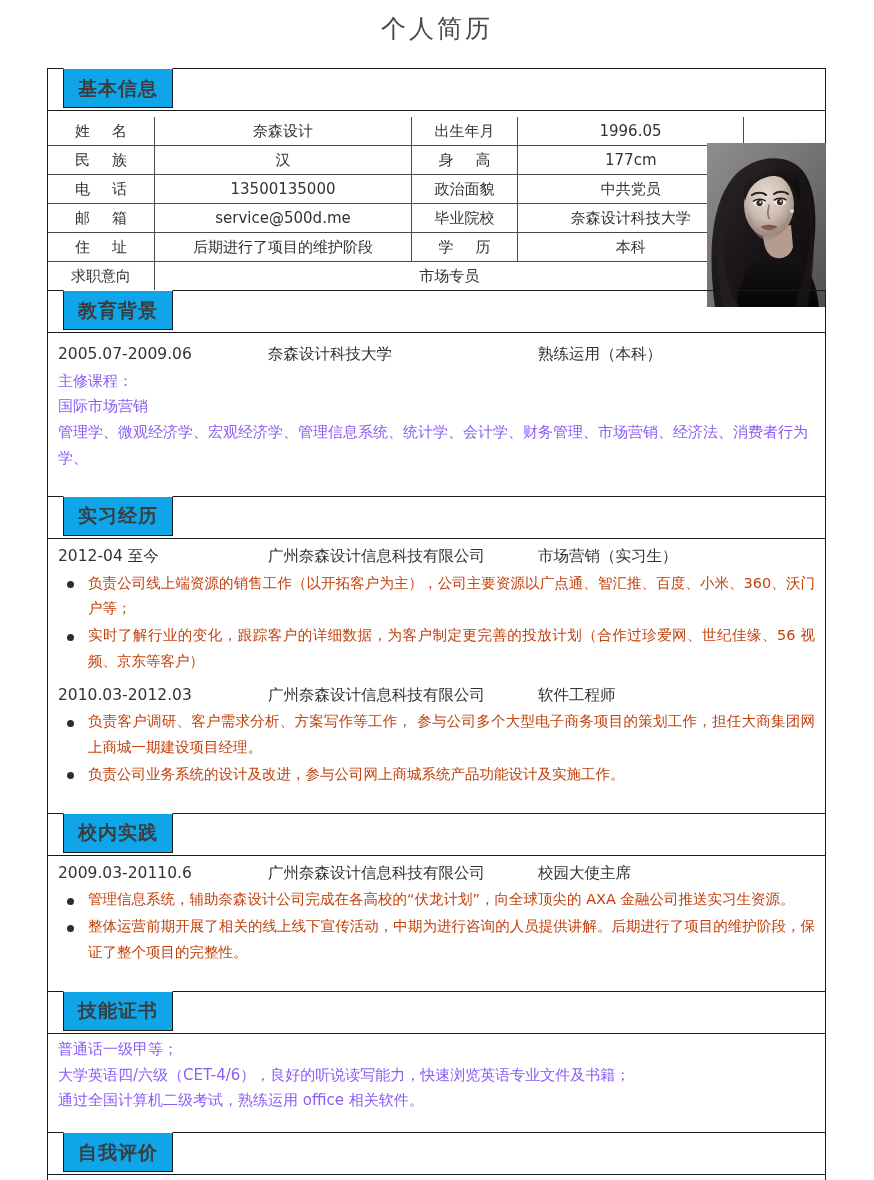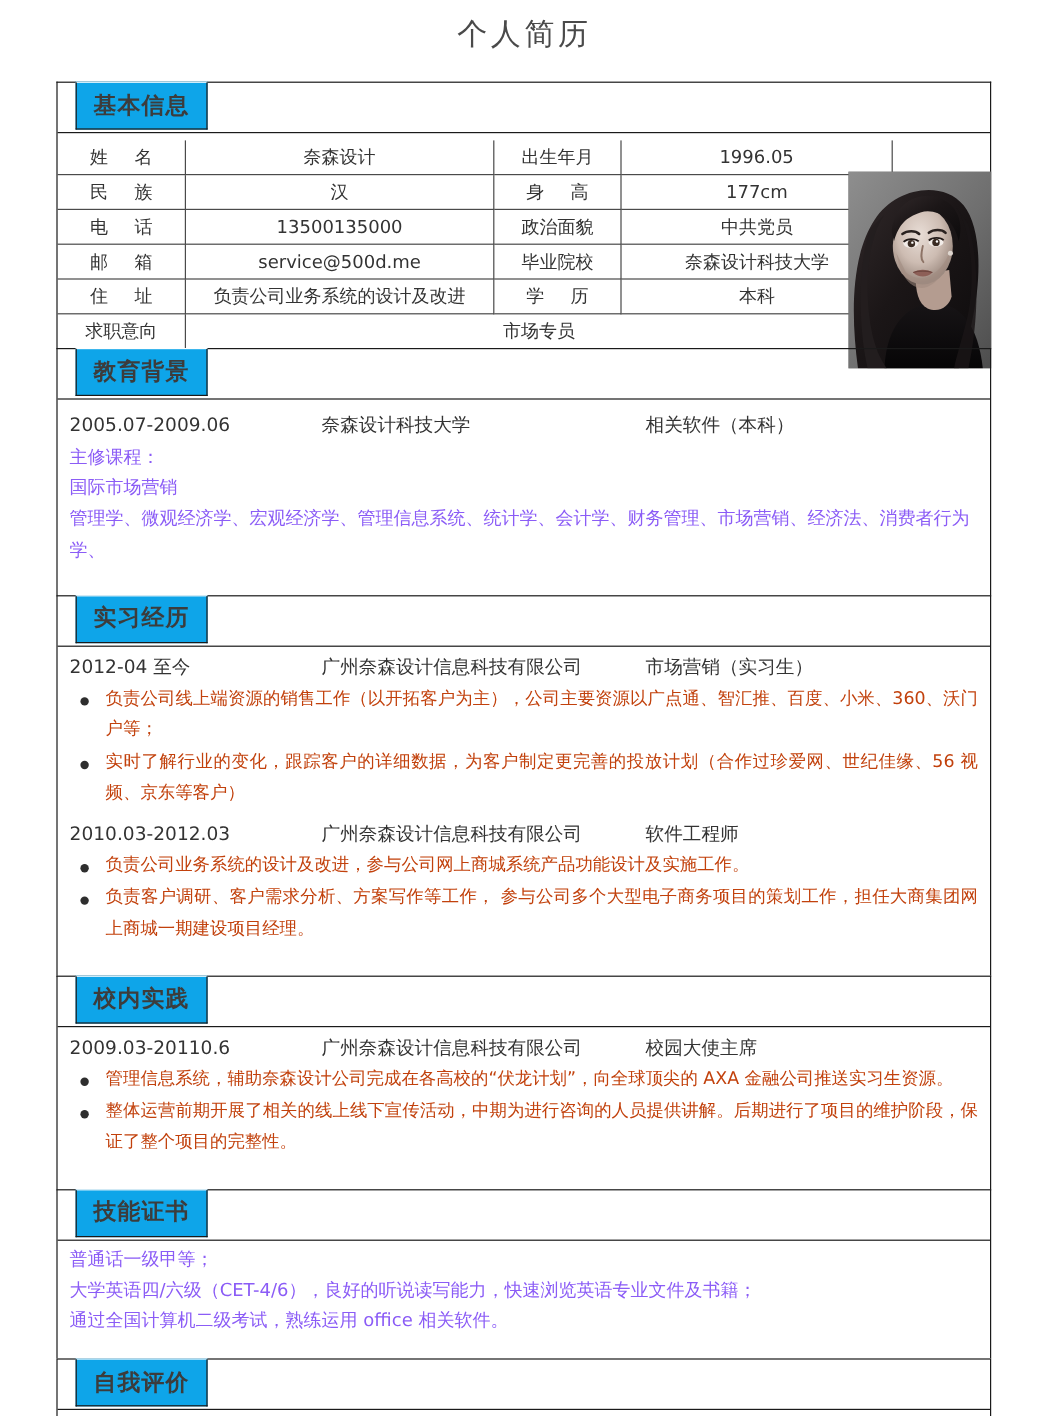--- a/index.html
+++ b/index.html
@@ -311,21 +311,21 @@
                 </span></td>
             <td>service@500d.me</td>
             <td class="lbl">毕业院校</td>
             <td>奈森设计科技大学</td>
           </tr>
           <tr>
             <td class="lbl"><span class="lbl-spread">
                   <span>住</span>
                   <span>址</span>
                 </span></td>
-            <td>负责公司业务系统的设计及改进</td>
+            <td>后期进行了项目的维护阶段</td>
             <td class="lbl"><span class="lbl-spread">
                   <span>学</span>
                   <span>历</span>
                 </span></td>
             <td>本科</td>
           </tr>
           <tr>
             <td class="lbl">求职意向</td>
             <td colspan="3">市场专员</td>
           </tr>
@@ -338,21 +338,21 @@
     <div class="sec-head">
       <div class="sec-rule"></div>
       <div class="sec-tab">
         <span class="sec-tab-label">教育背景</span>
       </div>
     </div>
     <div class="body">
       <div class="entry-head">
         <span class="eh-date">2005.07-2009.06</span>
         <span class="eh-org">奈森设计科技大学</span>
-        <span class="eh-role">相关软件（本科）</span>
+        <span class="eh-role">熟练运用（本科）</span>
       </div>
       <div class="plain-line">主修课程：</div>
       <div class="plain-line">国际市场营销</div>
       <div class="plain-line">管理学、微观经济学、宏观经济学、管理信息系统、统计学、会计学、财务管理、市场营销、经济法、消费者行为学、</div>
       <div class="spacer-md"></div>
     </div>
   </div>
 
   <div class="section">
     <div class="sec-head">
@@ -374,22 +374,22 @@
       </ul>
 
       <div class="spacer-sm"></div>
 
       <div class="entry-head">
         <span class="eh-date">2010.03-2012.03</span>
         <span class="eh-org">广州奈森设计信息科技有限公司</span>
         <span class="eh-role">软件工程师</span>
       </div>
       <ul class="bullets">
+        <li><span class="dot"></span><span>负责客户调研、客户需求分析、方案写作等工作， 参与公司多个大型电子商务项目的策划工作，担任大商集团网上商城一期建设项目经理。</span></li>
         <li><span class="dot"></span><span>负责公司业务系统的设计及改进，参与公司网上商城系统产品功能设计及实施工作。</span></li>
-        <li><span class="dot"></span><span>负责客户调研、客户需求分析、方案写作等工作， 参与公司多个大型电子商务项目的策划工作，担任大商集团网上商城一期建设项目经理。</span></li>
       </ul>
       <div class="spacer-md"></div>
     </div>
   </div>
 
   <div class="section">
     <div class="sec-head">
       <div class="sec-rule"></div>
       <div class="sec-tab">
         <span class="sec-tab-label">校内实践</span>

